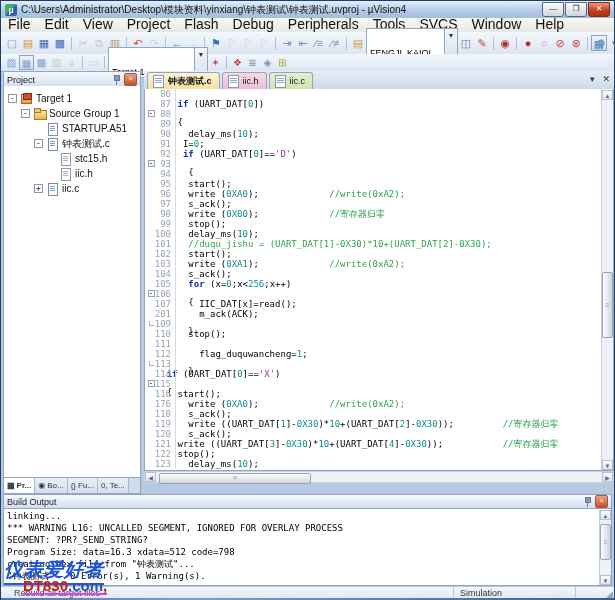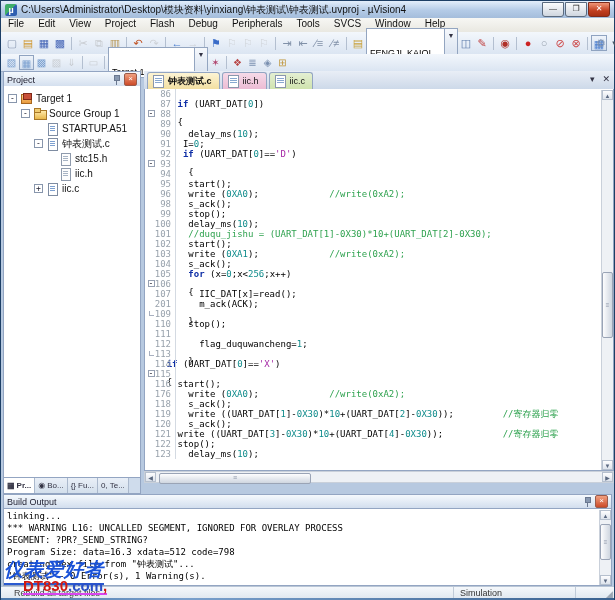--- a/index.html
+++ b/index.html
@@ -17,21 +17,21 @@
   .titletext{white-space:nowrap;overflow:hidden;flex:1;}
   .winbtns{display:flex;gap:1px;margin-left:4px;flex:none;}
   .wb{width:20px;height:13px;border:1px solid #5a6a7e;border-radius:0 0 3px 3px;
     font-size:8px;line-height:12px;text-align:center;color:#222;
     background:linear-gradient(#fbfcfd,#cfd6df);}
   .wb.close{background:linear-gradient(#f09678,#c13e1f 60%,#a83014);color:#fff;border-color:#7e2a1a;}
 
   
   .menubar{position:absolute;top:17px;left:0;right:0;height:14px;
     background:linear-gradient(#f7f7f4,#e9e8e1);border-bottom:1px solid #d6d4cb;
-    display:flex;align-items:flex-start;font-size:10px;color:#111;}
+    display:flex;align-items:flex-end;font-size:14px;color:#111;}
   .mi{padding:0 7px;}
 
   
   .tb{position:absolute;left:0;right:0;display:flex;align-items:center;padding:0 3px;
     background:linear-gradient(#f3f7fc,#dbe5f2);}
   .tb1{top:31px;height:22px;border-bottom:1px solid #c6d2e2;}
   .tb2{top:53px;height:17px;border-bottom:1px solid #9fb0c8;}
   .ico{width:16px;height:16px;font-size:11px;line-height:16px;text-align:center;flex:none;}
   .tb2 .ico{width:15px;height:15px;font-size:10px;line-height:15px;}
   .ico.dis{opacity:.45;filter:grayscale(1);}
@@ -400,20 +400,25 @@
             <span class="ln">95</span>
             <span class="fw"></span>
             <span class="ct"><span>        write (</span><span class="nm">0XA0</span><span>);             </span><span class="cm">//write(0xA2);</span></span>
           </div>
           <div class="cl">
             <span class="ln">96</span>
             <span class="fw"></span>
             <span class="ct"><span>        s_ack();</span></span>
           </div>
           <div class="cl">
+            <span class="ln">97</span>
+            <span class="fw"></span>
+            <span class="ct"><span>        write (</span><span class="nm">0X00</span><span>);             </span><span class="cm">//寄存器归零</span></span>
+          </div>
+          <div class="cl">
             <span class="ln">98</span>
             <span class="fw"></span>
             <span class="ct"><span>        stop();</span></span>
           </div>
           <div class="cl">
             <span class="ln">99</span>
             <span class="fw"></span>
             <span class="ct"><span>        delay_ms(</span><span class="nm">10</span><span>);</span></span>
           </div>
           <div class="cl">

